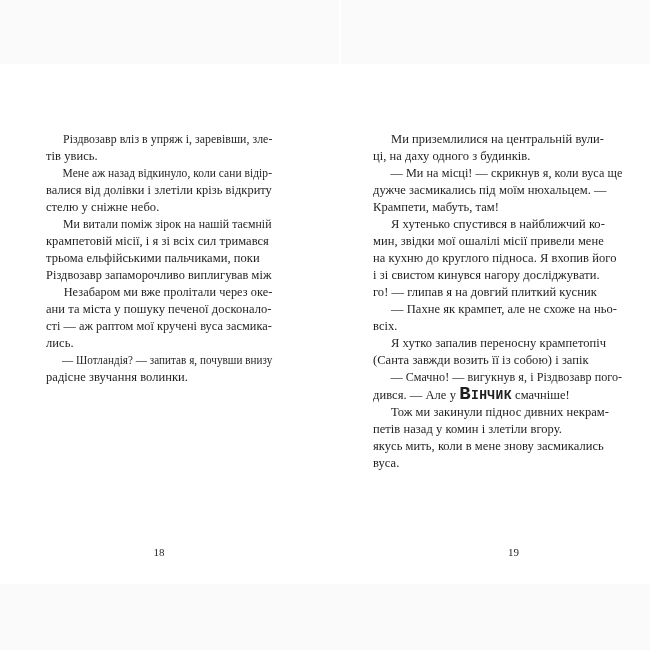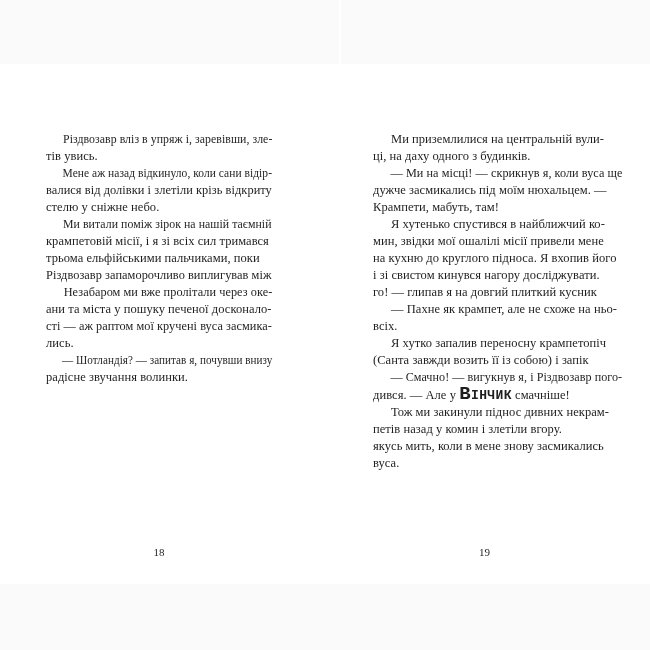--- a/index.html
+++ b/index.html
@@ -57,21 +57,21 @@
   }
 
   .page-number {
     position: absolute; top: 458px; left: 0; right: 0;
     text-align: center;
     font-size: 11px;
     color: var(--text-color, #1f1f1f);
     margin-top: 24px;
   }
   .page.left  .page-number { left: 46px; width: 226px; right: auto; }
-  .page.right .page-number { left: 23px; width: 249px; right: auto; }
+  .page.right .page-number { left: 52px; width: 249px; right: auto; }
 </style>
 </head>
 <body>
 
 <div class="viewport">
 
   <div class="page left">
     <div class="text-col">
         <div class="paragraph">
           <div class="line first" style="transform-origin: 0px 50%; transform: scaleX(0.9456);">Різдвозавр вліз в упряж і, заревівши, зле-</div>

